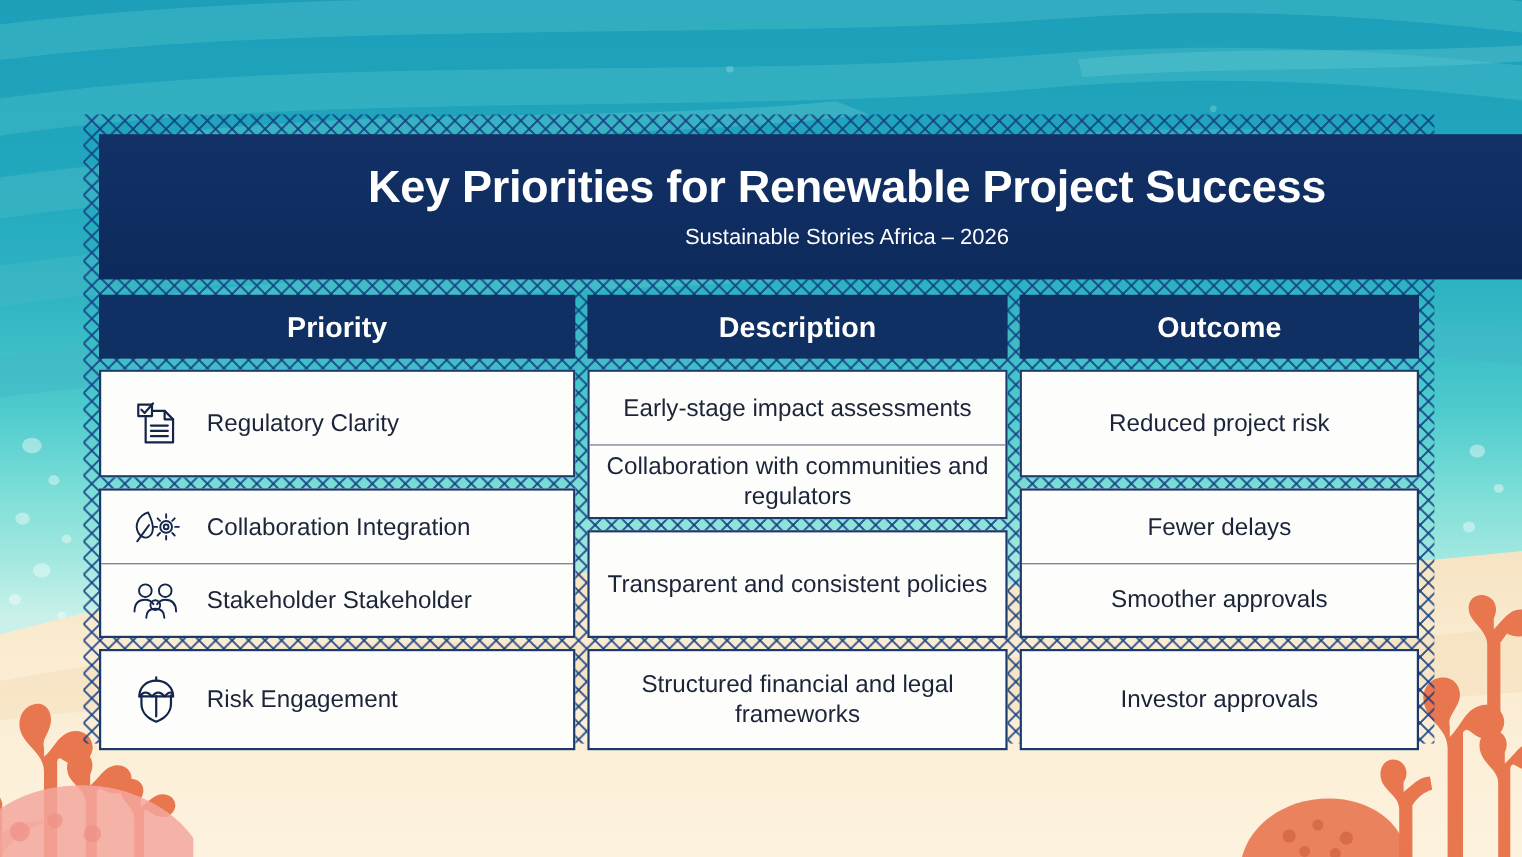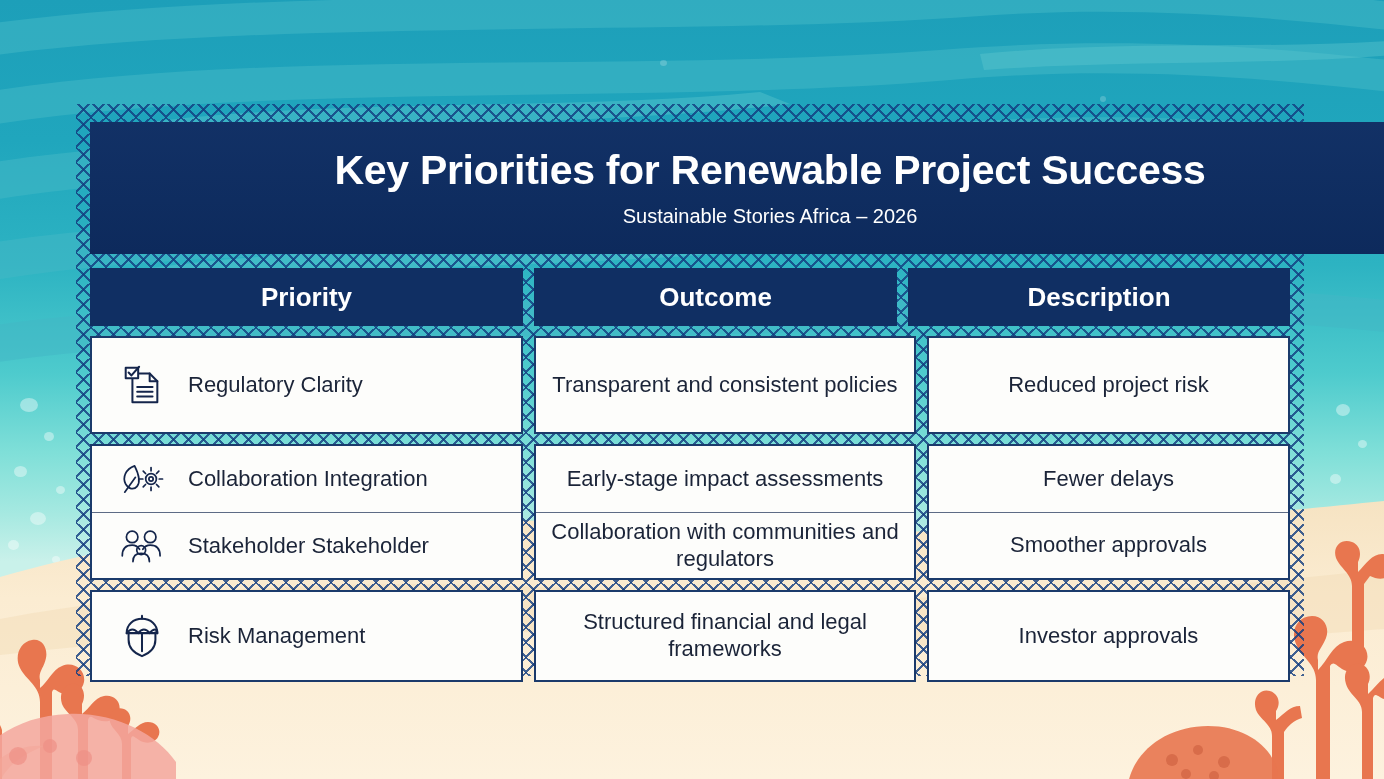--- a/index.html
+++ b/index.html
@@ -287,22 +287,22 @@
 
   <div class="title-bar">
     <div class="title-main">Key Priorities for Renewable Project Success</div>
     <div class="title-sub">Sustainable Stories Africa – 2026</div>
   </div>
 
   <div class="table">
 
     <div class="head-row">
       <div class="head-cell col-priority">Priority</div>
+      <div class="head-cell col-description">Description</div>
       <div class="head-cell col-outcome">Outcome</div>
-      <div class="head-cell col-description">Description</div>
     </div>
 
     <div class="body-area">
 
       <div class="col-stack col-priority">
 
         <div class="card">
           <div class="cell cell-priority h-94">
             <span class="icon-box">
               <svg width="46" height="46" viewBox="0 0 48 48" fill="none" stroke="#14254b" stroke-width="2.1" stroke-linecap="round" stroke-linejoin="round">
@@ -349,34 +349,34 @@
           <div class="cell cell-priority h-88">
             <span class="icon-box">
               <svg width="46" height="46" viewBox="0 0 48 48" fill="none" stroke="#14254b" stroke-width="2.1" stroke-linecap="round" stroke-linejoin="round">
                 <path d="M8 21 C 8 12 15 6 24 6 C 33 6 40 12 40 21 Z"></path>
                 <path d="M8 21 C 12 16 16 16 20 21 C 24 16 28 16 32 21 C 36 16 40 16 40 21"></path>
                 <path d="M24 6 V 3"></path>
                 <path d="M10 20 V 28 C 10 36 16 42 24 45 C 32 42 38 36 38 28 V 20"></path>
                 <path d="M24 21 V 40"></path>
               </svg>
             </span>
-            <span class="label">Risk Management</span>
+            <span class="label">Risk Engagement</span>
           </div>
         </div>
       </div>
 
       <div class="col-stack col-description">
-        <div class="card">
-          <div class="cell cell-center h-94">Transparent and consistent policies</div>
-        </div>
         <div class="card">
           <div class="cell cell-center h-66">Early-stage impact assessments</div>
           <div class="cell cell-center h-66">Collaboration with communities and regulators</div>
         </div>
         <div class="card">
+          <div class="cell cell-center h-94">Transparent and consistent policies</div>
+        </div>
+        <div class="card">
           <div class="cell cell-center h-88">Structured financial and legal frameworks</div>
         </div>
       </div>
 
       <div class="col-stack col-outcome">
         <div class="card">
           <div class="cell cell-center h-94">Reduced project risk</div>
         </div>
         <div class="card">
           <div class="cell cell-center h-66">Fewer delays</div>

